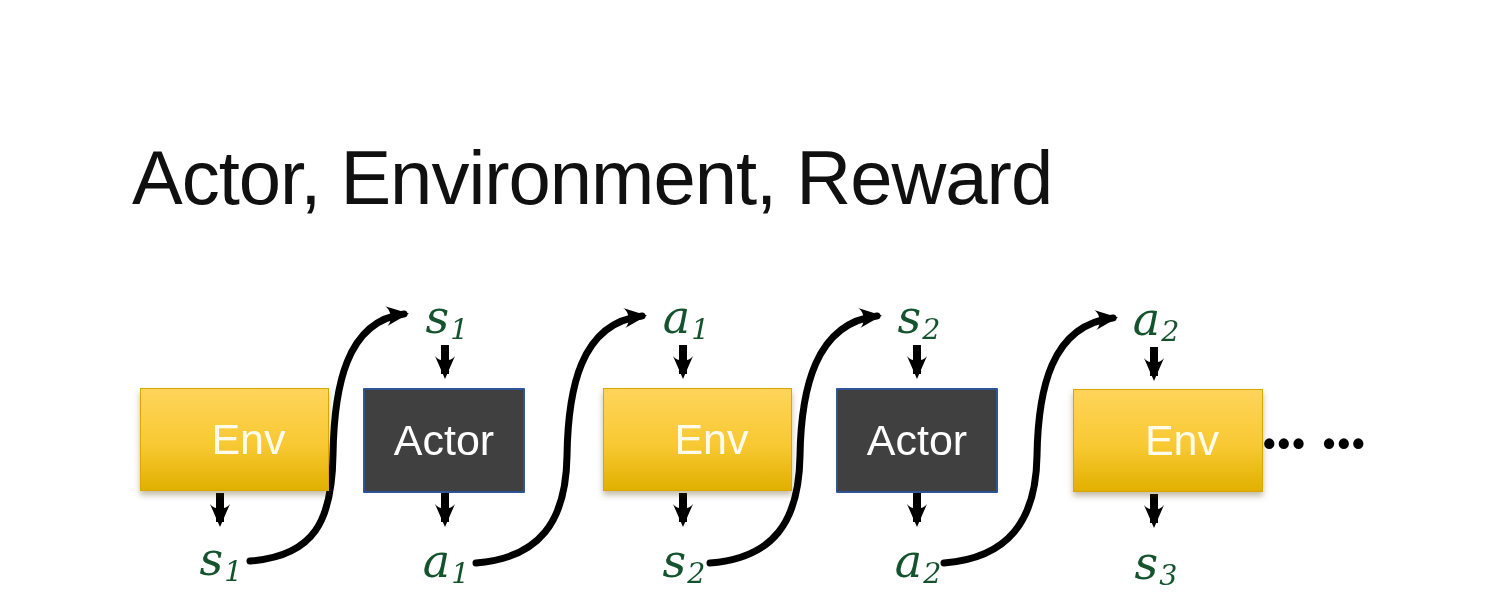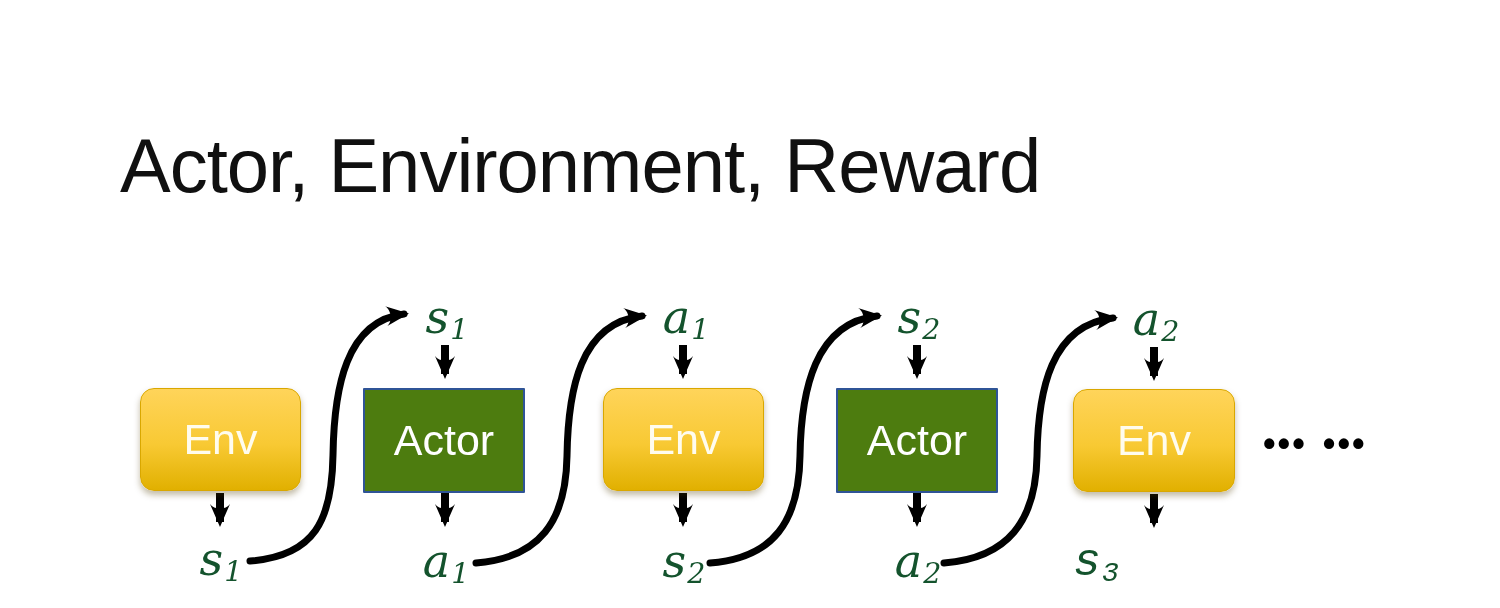--- a/index.html
+++ b/index.html
@@ -6,21 +6,21 @@
   .slide{
     position:relative;
     width:1500px;height:608px;
     background:#ffffff;
     overflow:hidden;
     font-family:"Liberation Sans",sans-serif;
   }
   .title{
     position:absolute;
     left:116px;top:124px;
-    margin:4px;
+    margin:16px;
     font-size:76px;
     font-weight:300;
     letter-spacing:-1px;
     line-height:1.0;
     color:#101010;
     white-space:nowrap;
     font-family:"Liberation Sans",sans-serif;
   }
   .arrows-layer{
     position:absolute;left:0;top:0;width:1500px;height:608px;
@@ -30,26 +30,27 @@
     position:absolute;
     height:101px;
     display:flex;align-items:center;justify-content:center;
     font-size:43px;
     line-height:1;
     white-space:nowrap;
   }
   .box.env{
     background:linear-gradient(180deg,#FFD45A 0%,#F8C933 55%,#E1B000 100%);
     border:1px solid #D9A700;
-    border-radius:14px;
+    border-radius:0;
     box-shadow:0 4px 6px rgba(80,60,0,0.35);
     color:#FFFCEE;
+    padding-left:28px;
   }
   .box.actor{
-    background:#4d7c0f;
+    background:#404040;
     border:2px solid #2F5496;
     border-radius:1px;
     color:#FFFFFF;
   }
   .lbl{
     position:absolute;
     transform:translateX(-50%);
     font-family:"DejaVu Serif","Liberation Serif",serif;
     font-style:italic;
     font-size:46px;
@@ -123,17 +124,17 @@
 
   <div class="lbl" style="left:447px;top:294px;"><span>s</span><sub>1</sub></div>
   <div class="lbl" style="left:686px;top:294px;"><span>a</span><sub>1</sub></div>
   <div class="lbl" style="left:919px;top:294px;"><span>s</span><sub>2</sub></div>
   <div class="lbl" style="left:1156px;top:296px;"><span>a</span><sub>2</sub></div>
 
   <div class="lbl" style="left:221px;top:536px;"><span>s</span><sub>1</sub></div>
   <div class="lbl" style="left:446px;top:538px;"><span>a</span><sub>1</sub></div>
   <div class="lbl" style="left:684px;top:538px;"><span>s</span><sub>2</sub></div>
   <div class="lbl" style="left:918px;top:538px;"><span>a</span><sub>2</sub></div>
-  <div class="lbl" style="left:1096px;top:540px;font-family:Liberation Mono, monospace;"><span>s</span><sub>3</sub></div>
+  <div class="lbl" style="left:1156px;top:540px;"><span>s</span><sub>3</sub></div>
 
   <div class="ellipsis">••• •••</div>
 
 </div>
 
 </body></html>

